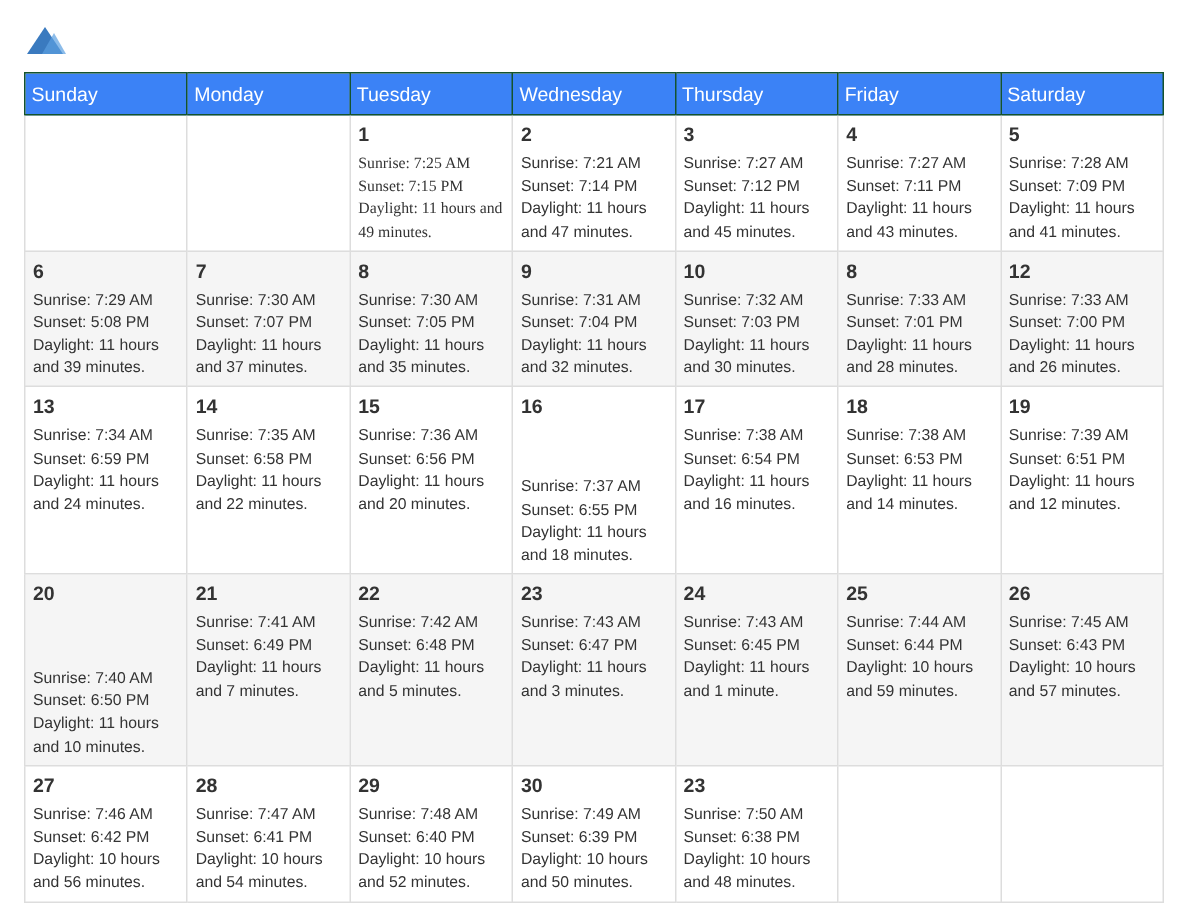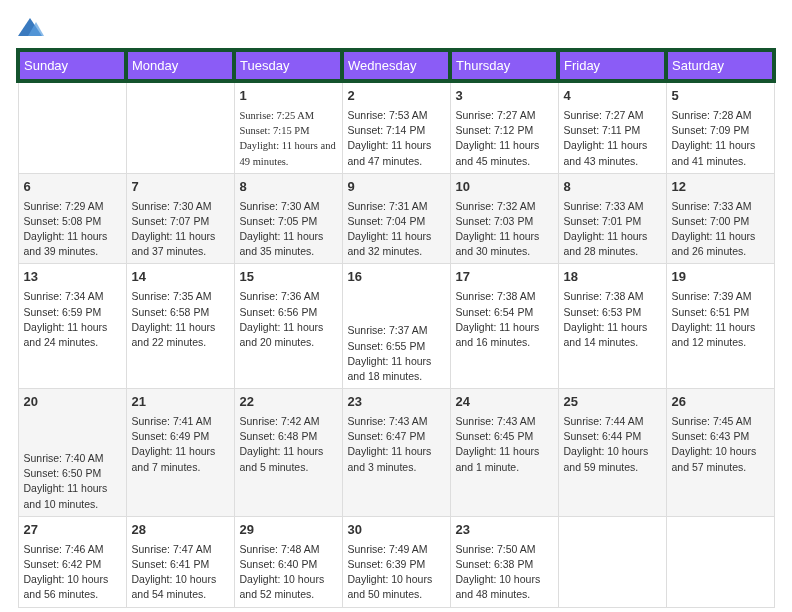--- a/index.html
+++ b/index.html
@@ -29,27 +29,27 @@
     }
     .title-block { text-align: right; }
     .month-title { font-size: 36px; font-weight: normal; color: #333; }
     .location { font-size: 15px; color: #555; margin-top: 2px; }
     .calendar {
       width: 100%;
       border-collapse: collapse;
       font-size: 11px;
     }
     .calendar thead th {
-      background: #8b5cf6;
+      background: #3b82f6;
       color: #fff;
       padding: 6px 4px;
       text-align: left;
       font-size: 13px;
       font-weight: normal;
-      border: 4px solid #14532d;
+      border: 1px solid #14532d;
     }
     .calendar tbody td {
       vertical-align: top;
       border: 1px solid #ddd;
       padding: 4px 5px;
       width: 108px;
       min-height: 80px;
       background: #fff;
       color: #333;
       line-height: 1.45;
@@ -107,21 +107,21 @@
         <td class="empty"></td>
         <td class="empty"></td>
         <td>
           <span class="day-num">1</span>
           <div class="day-info" style="white-space: pre-line; font-family: Liberation Serif, serif;">Sunrise: 7:25 AM
 Sunset: 7:15 PM
 Daylight: 11 hours and 49 minutes.</div>
         </td>
         <td>
           <span class="day-num">2</span>
-          <div class="day-info" style="white-space: pre-line;">Sunrise: 7:53 AM
+          <div class="day-info" style="white-space: pre-line;">Sunrise: 7:21 AM
 Sunset: 7:14 PM
 Daylight: 11 hours and 47 minutes.</div>
         </td>
         <td>
           <span class="day-num">3</span>
           <div class="day-info" style="white-space: pre-line;">Sunrise: 7:27 AM
 Sunset: 7:12 PM
 Daylight: 11 hours and 45 minutes.</div>
         </td>
         <td>

